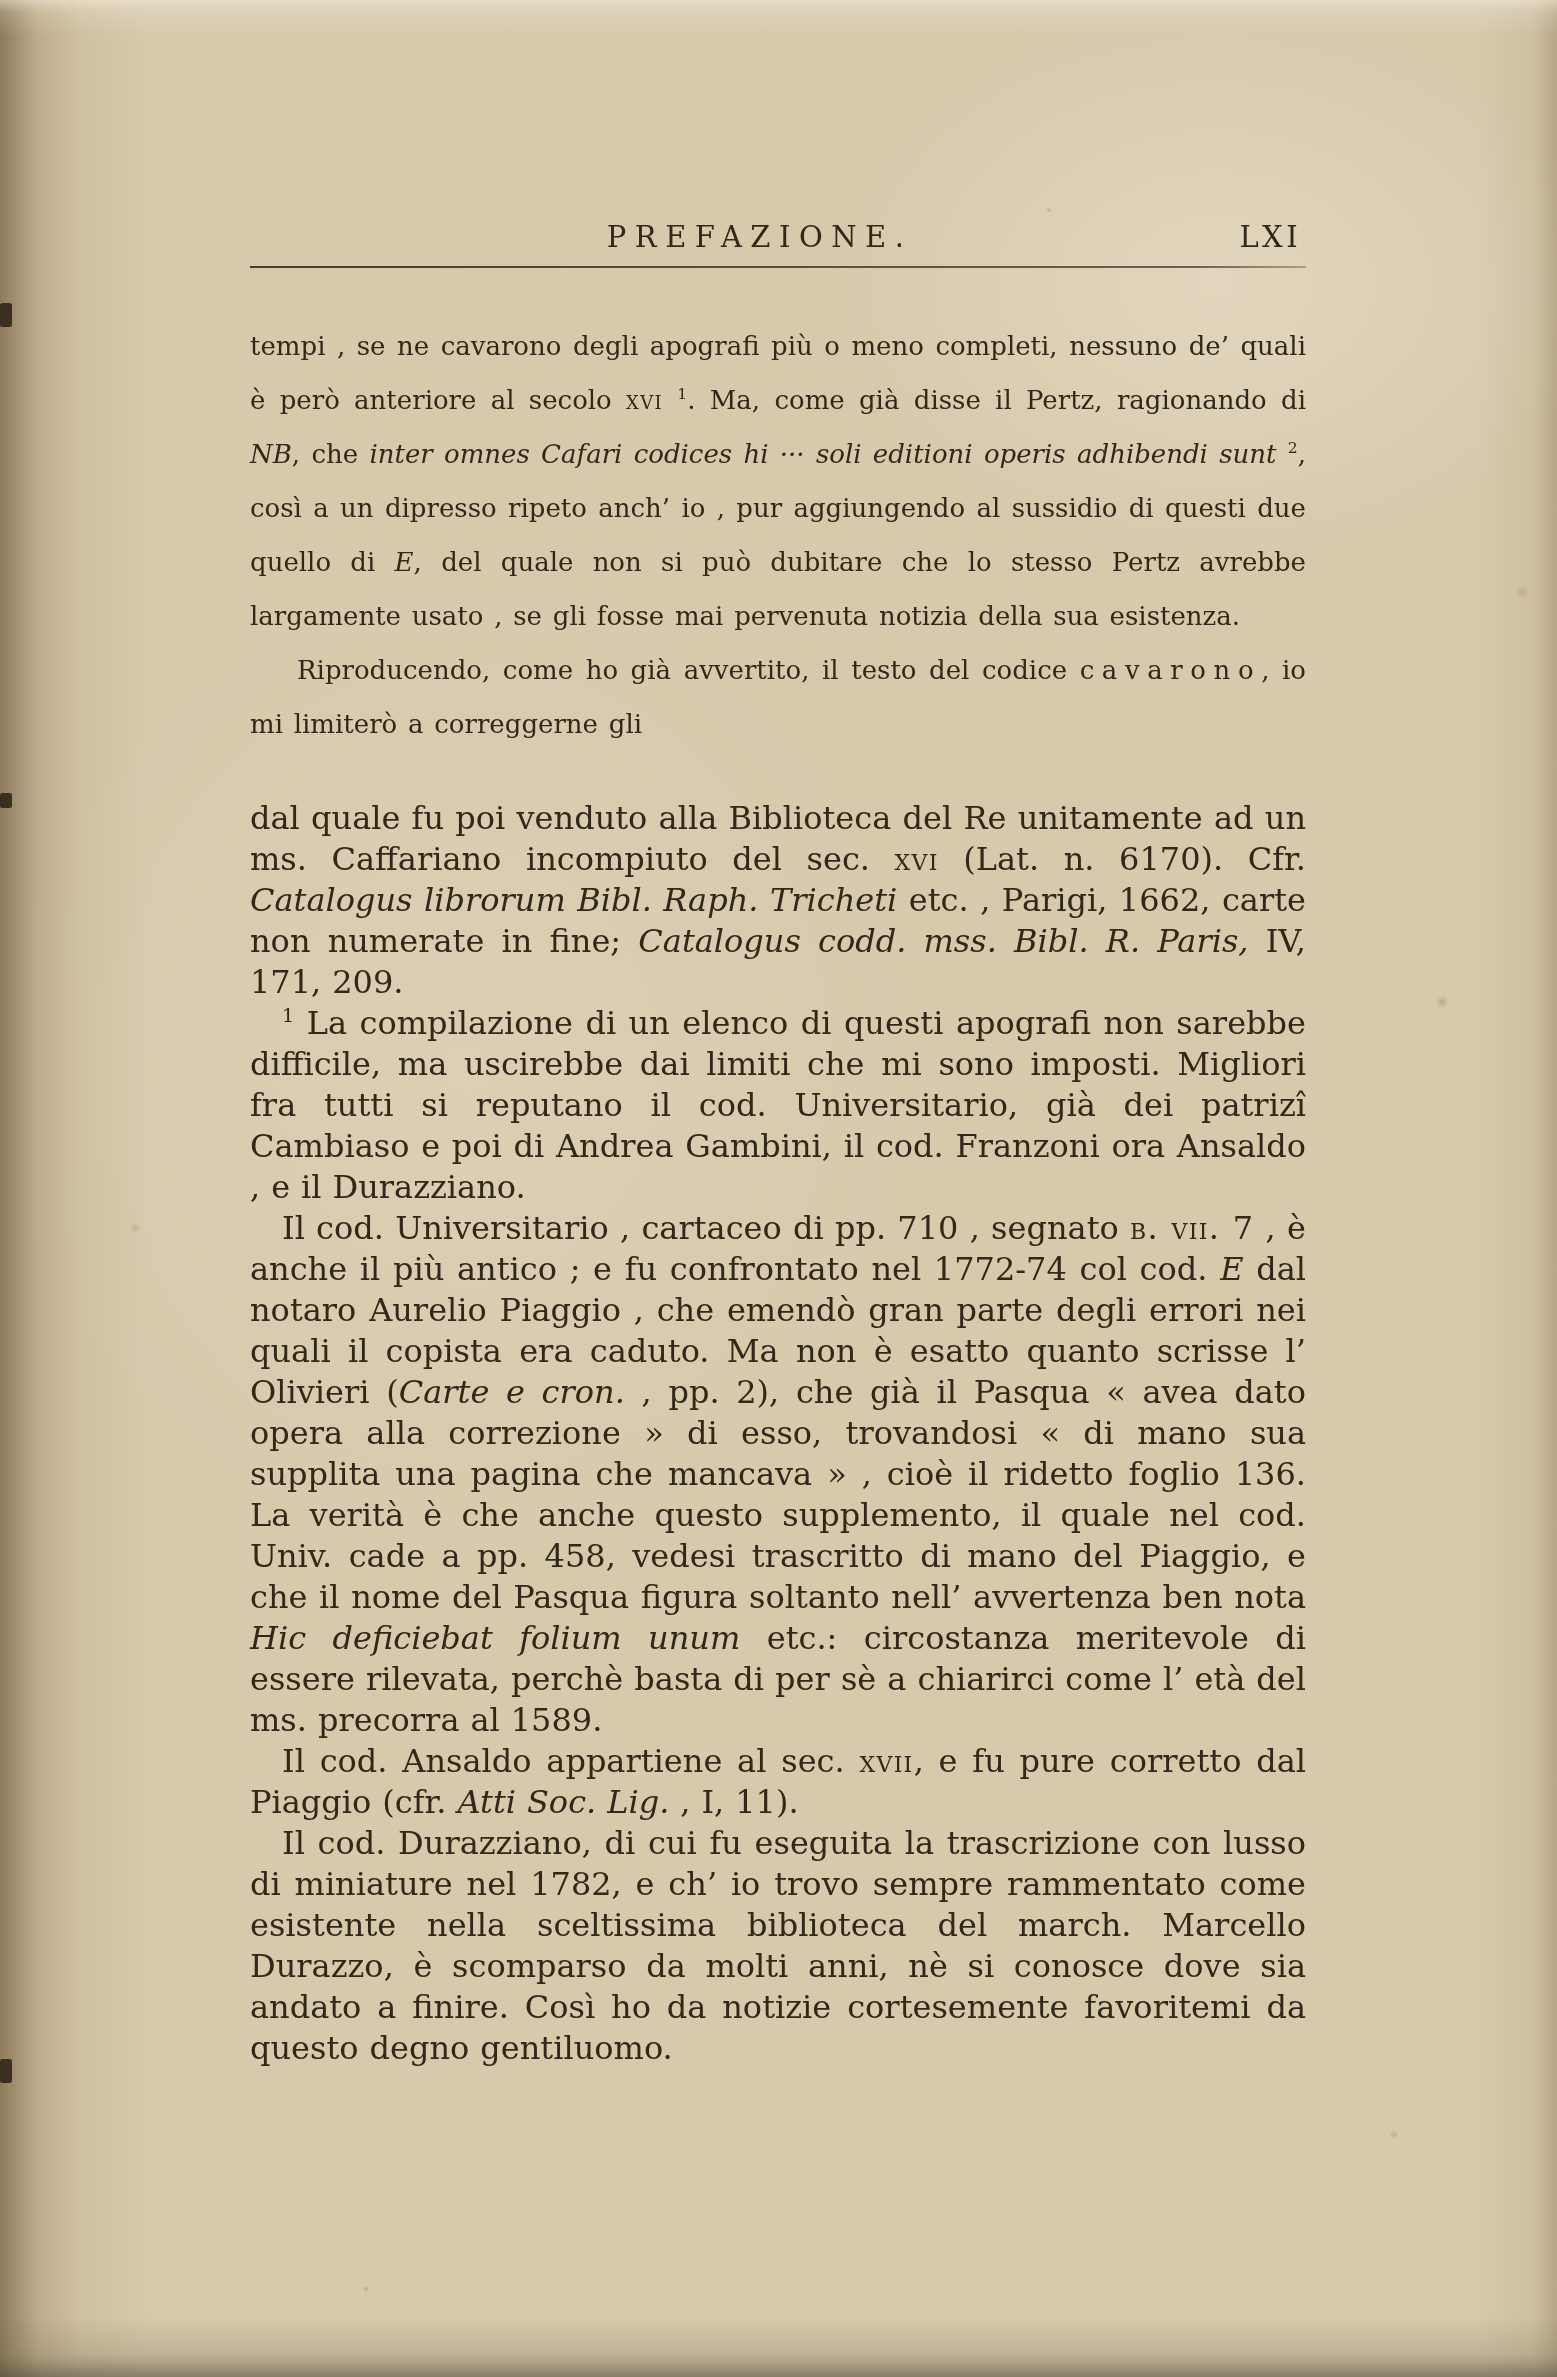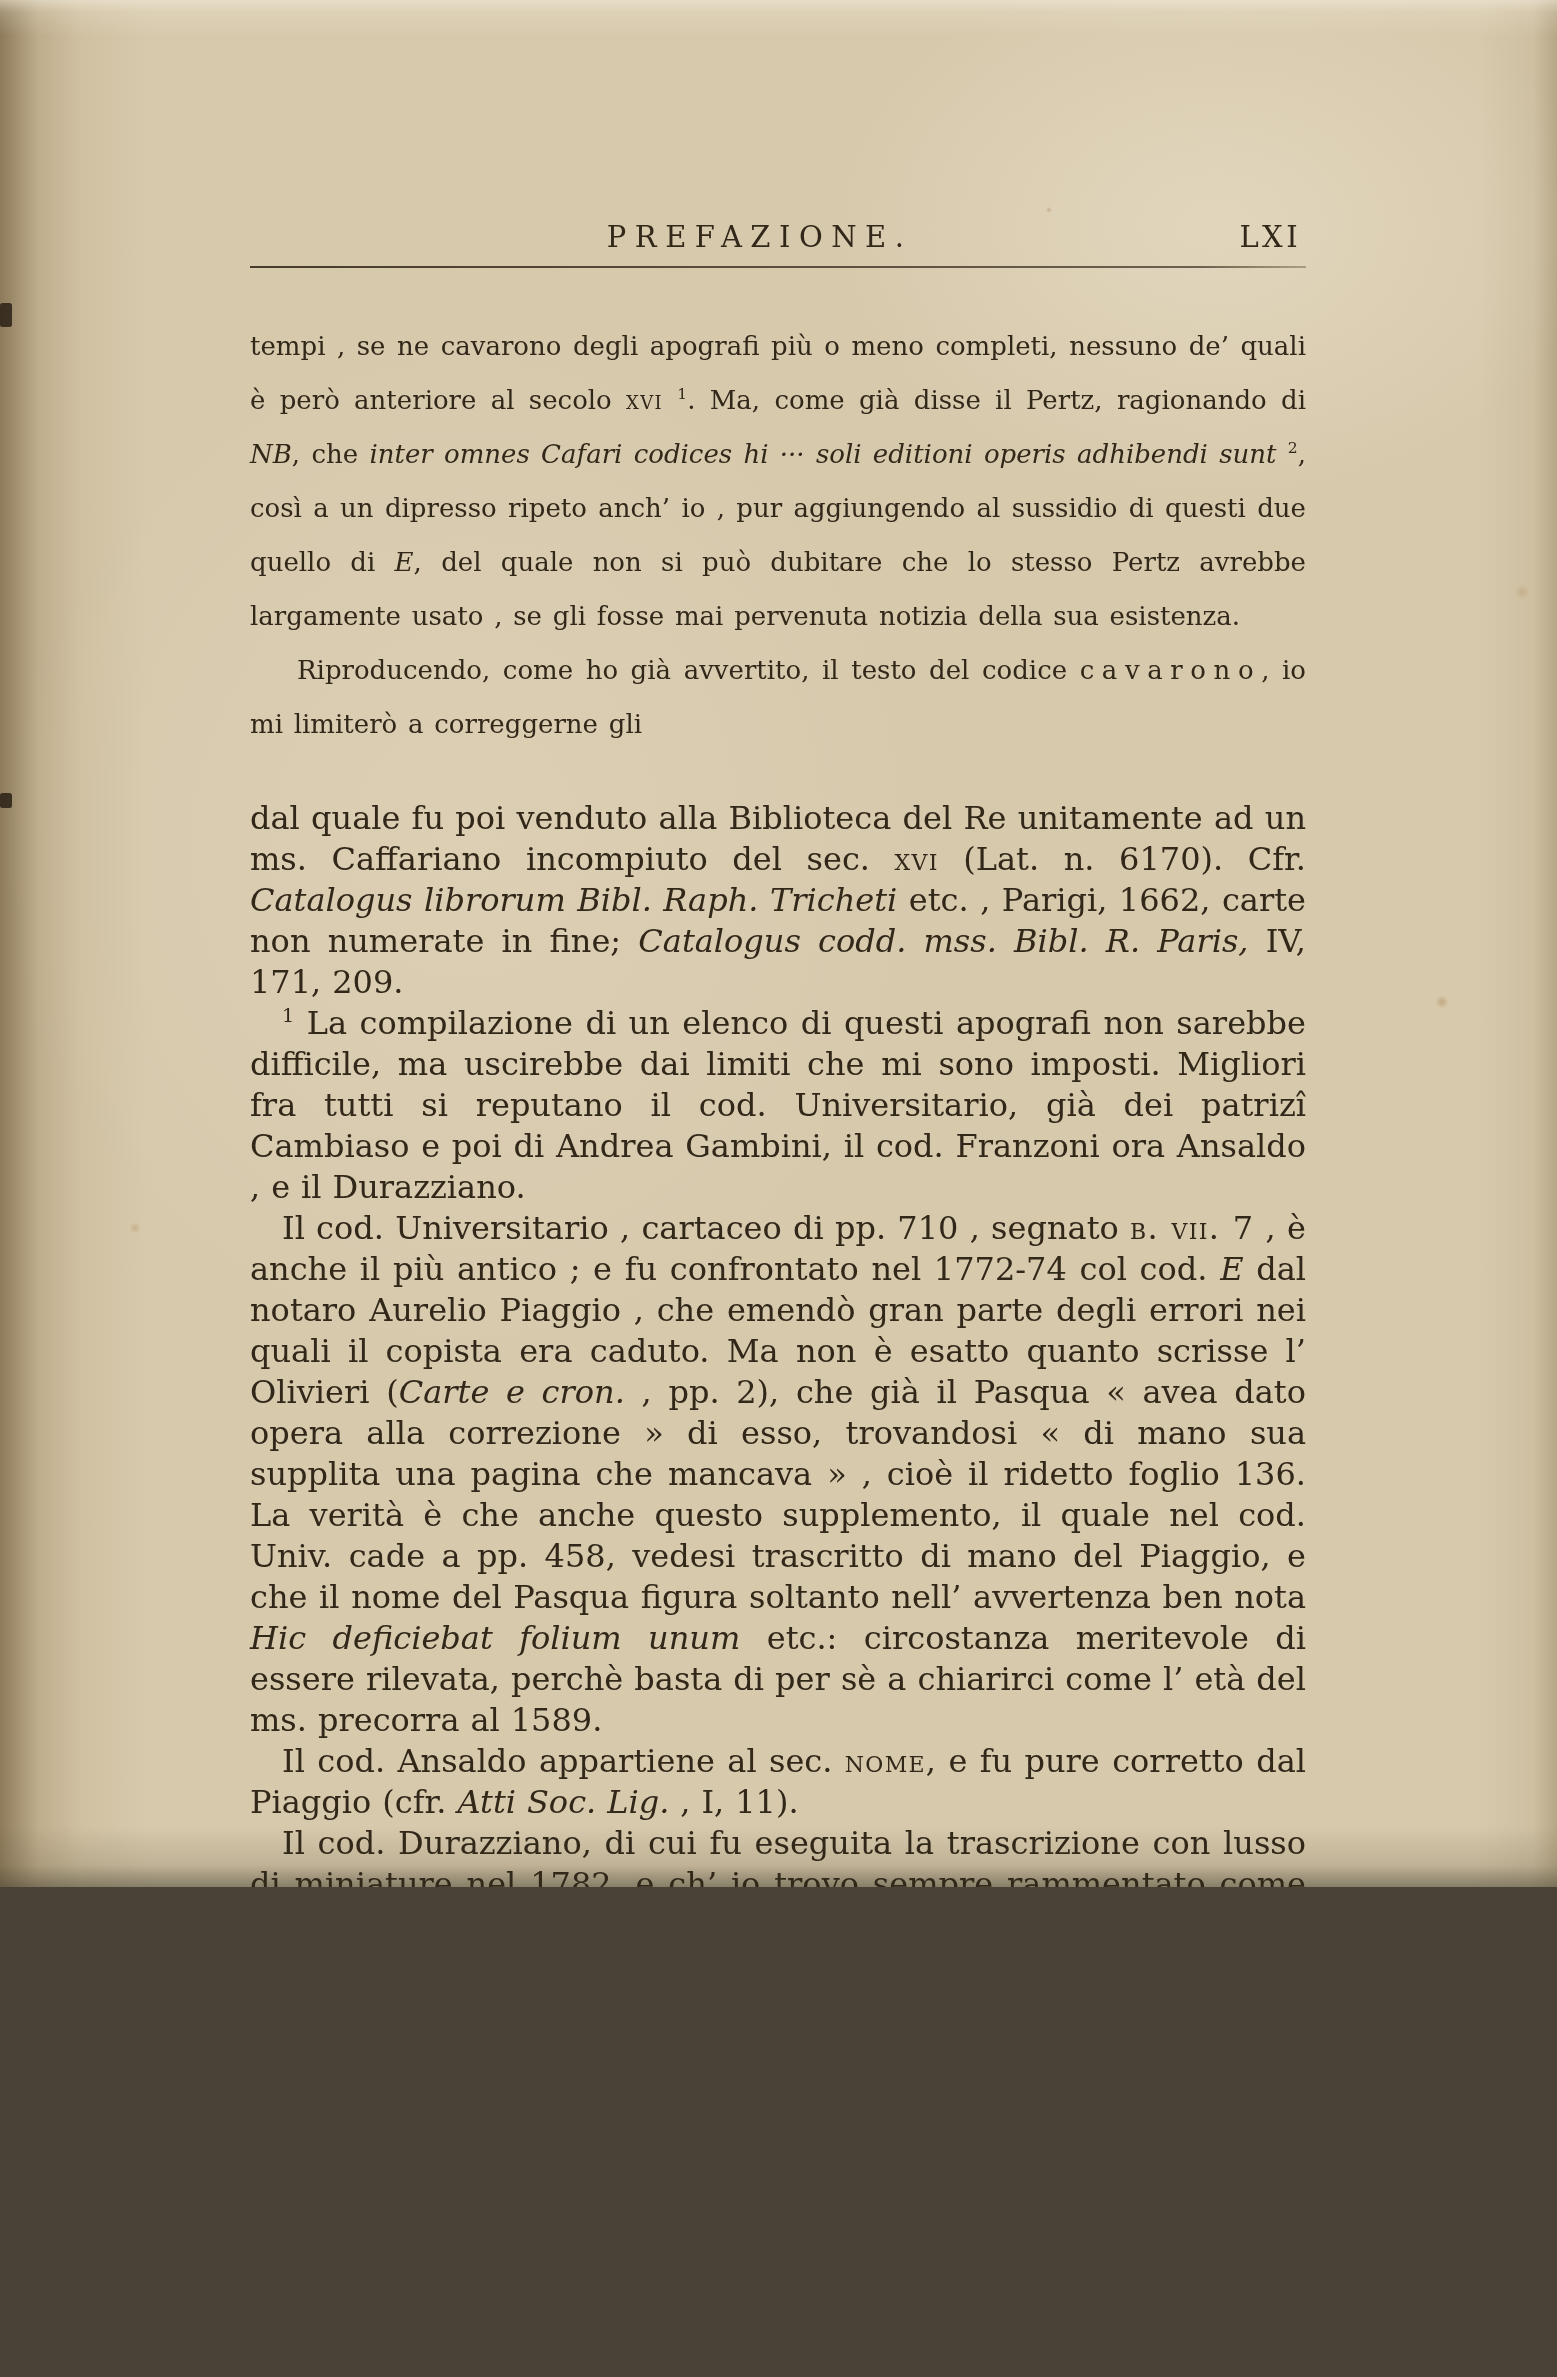--- a/index.html
+++ b/index.html
@@ -1,18 +1,18 @@
 <!DOCTYPE html>
 <html style="font-size:13.5px"><head>
 <meta charset="utf-8">
 <style>
   html,body { margin:0; padding:0; background:#4a4237; }
   .page {
     position:relative;
-    width:1558px; height:1887px;
+    width:1558px; height:2377px;
     overflow:hidden;
     font-family:"DejaVu Serif","Liberation Serif",serif;
     color:var(--ink,#32281a);
     background:
       radial-gradient(circle 8.5px at 1442px 1002px, rgba(150,105,45,.35), transparent 75%),
       radial-gradient(circle 6px at 1394px 2135px, rgba(150,105,45,.30), transparent 75%),
       radial-gradient(circle 5px at 366px 2289px, rgba(140,100,45,.30), transparent 75%),
       radial-gradient(circle 7.6px at 135px 1228px, rgba(150,110,50,.25), transparent 75%),
       radial-gradient(circle 4.2px at 1049px 210px, rgba(140,100,45,.30), transparent 75%),
       radial-gradient(circle 10px at 1522px 592px, rgba(150,110,50,.22), transparent 75%),
@@ -68,18 +68,18 @@
     <div class="head-rule"></div>
 
     <div class="body-text" id="body-text">
         <p><span>tempi , se ne cavarono degli apografi più o meno completi, nessuno de’ quali è però anteriore al secolo </span><span class="sc">xvi</span><span> </span><span class="sup">1</span><span>. Ma, come già disse il Pertz, ragionando di </span><span class="i">NB</span><span>, che </span><span class="i">inter omnes Cafari codices hi ··· soli editioni operis adhibendi sunt</span><span> </span><span class="sup">2</span><span>, così a un dipresso ripeto anch’ io , pur aggiungendo al sussidio di questi due quello di </span><span class="i">E</span><span>, del quale non si può dubitare che lo stesso Pertz avrebbe largamente usato , se gli fosse mai pervenuta notizia della sua esistenza.</span></p>
         <p class="indent"><span>Riproducendo, come ho già avvertito, il testo del codice </span><span class="spaced">cavarono</span><span>, io mi limiterò a correggerne gli</span></p>
       </div>
     <div class="footnotes" id="footnotes">
         <p><span>dal quale fu poi venduto alla Biblioteca del Re unitamente ad un ms. Caffariano incompiuto del sec. </span><span class="sc">xvi</span><span> (Lat. n. 6170). Cfr. </span><span class="i">Catalogus librorum Bibl. Raph. Tricheti</span><span> etc. , Parigi, 1662, carte non numerate in fine; </span><span class="i">Catalogus codd. mss. Bibl. R. Paris,</span><span> IV, 171, 209.</span></p>
         <p class="indent"><span class="sup">1</span><span> La compilazione di un elenco di questi apografi non sarebbe difficile, ma uscirebbe dai limiti che mi sono imposti.  Migliori fra tutti si reputano il cod. Universitario, già dei patrizî Cambiaso e poi di Andrea Gambini, il cod. Franzoni ora Ansaldo , e il Durazziano.</span></p>
         <p class="indent"><span>Il cod. Universitario , cartaceo di pp. 710 , segnato </span><span class="sc">b. vii. 7</span><span> , è anche il più antico ; e fu confrontato nel 1772-74 col cod. </span><span class="i">E</span><span> dal notaro Aurelio Piaggio , che emendò gran parte degli errori nei quali il copista era caduto. Ma non è esatto quanto scrisse l’ Olivieri (</span><span class="i">Carte e cron.</span><span> , pp. 2), che già il Pasqua « avea dato opera alla correzione » di esso, trovandosi « di mano sua supplita una pagina che mancava » , cioè il ridetto foglio 136.  La verità è che anche questo supplemento, il quale nel cod. Univ. cade a pp. 458, vedesi trascritto di mano del Piaggio, e che il nome del Pasqua figura soltanto nell’ avvertenza ben nota </span><span class="i">Hic deficiebat folium unum</span><span> etc.: circostanza meritevole di essere rilevata, perchè basta di per sè a chiarirci come l’ età del ms. precorra al 1589.</span></p>
-        <p class="indent"><span>Il cod. Ansaldo appartiene al sec. </span><span class="sc">nome</span><span>, e fu pure corretto dal Piaggio (cfr. </span><span class="i">Atti Soc. Lig.</span><span> , I, 11).</span></p>
+        <p class="indent"><span>Il cod. Ansaldo appartiene al sec. </span><span class="sc">xvii</span><span>, e fu pure corretto dal Piaggio (cfr. </span><span class="i">Atti Soc. Lig.</span><span> , I, 11).</span></p>
         <p class="indent"><span>Il cod. Durazziano, di cui fu eseguita la trascrizione con lusso di miniature nel 1782, e ch’ io trovo sempre rammentato come esistente nella sceltissima biblioteca del march. Marcello Durazzo, è scomparso da molti anni, nè si conosce dove sia andato a finire.  Così ho da notizie cortesemente favoritemi da questo degno gentiluomo.</span></p>
       </div>
   </div>
 </div>
 
 
 </body></html>

